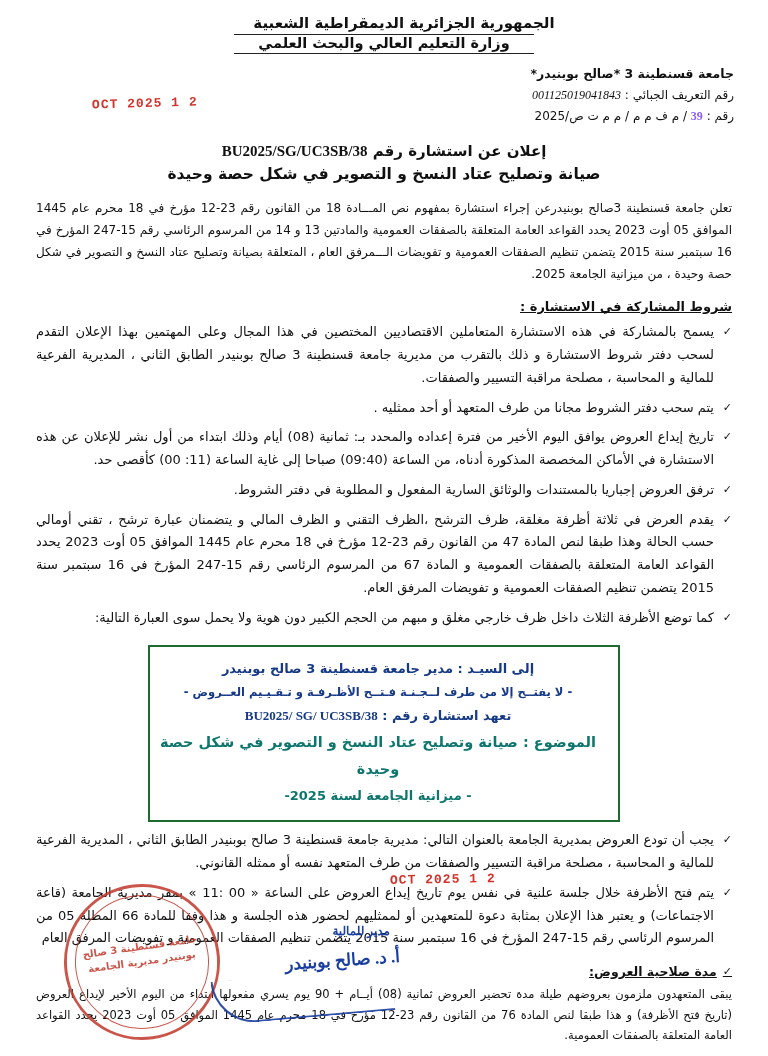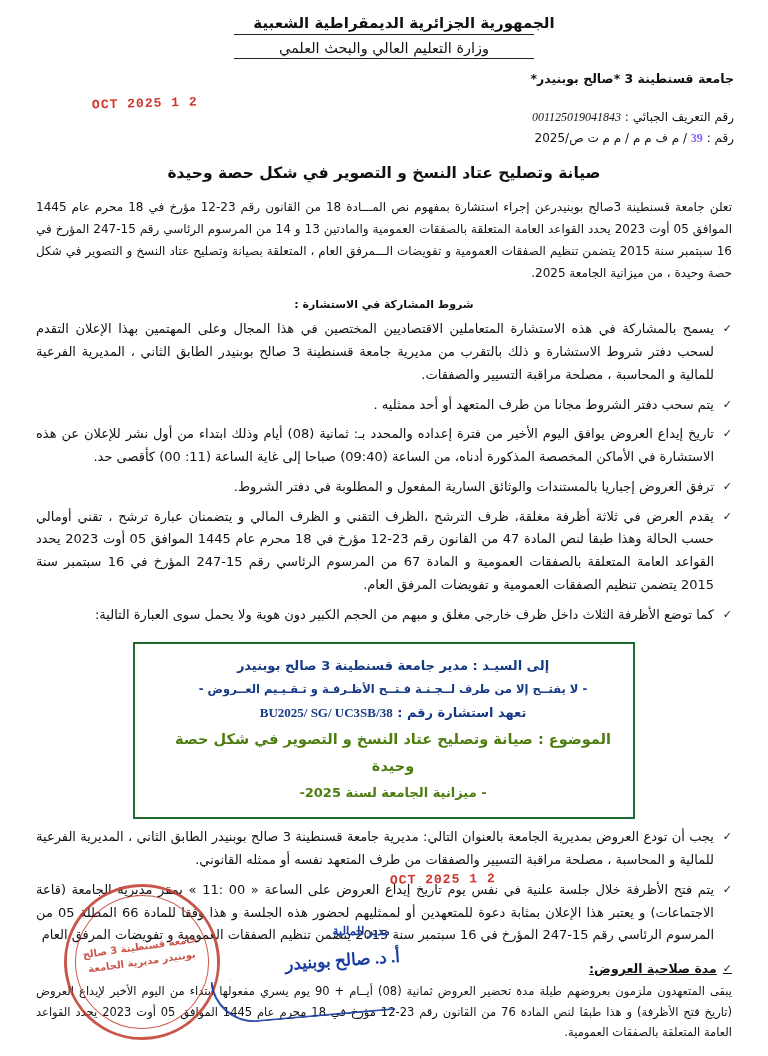--- a/index.html
+++ b/index.html
@@ -6,27 +6,27 @@
   body{
     width:768px;height:1056px;position:relative;overflow:hidden;
     font-family:"DejaVu Sans","Liberation Sans",sans-serif;
     color:#111;
   }
   .page{position:relative;width:768px;height:1056px;background:#fff;}
 
   
   .hdr{text-align:center;margin-top:14px;}
   .hdr .l1{font-size:15px;font-weight:bold;letter-spacing:1px;padding-left:40px;}
-  .hdr .l2{font-size:14.5px;font-weight:normal;letter-spacing:1px;margin-top:5px;}
+  .hdr .l2{font-size:14.5px;font-weight:bold;letter-spacing:1px;}
   .hdr .rule{width:300px;height:1px;background:#222;margin:2px auto 0 auto;}
 
   .uni-block{margin-top:10px;padding-right:34px;text-align:right;font-size:12.5px;line-height:1.55;}
   .uni-block .b{font-weight:bold;padding-left:40px;}
   .uni-line{display:block;}
-  .fisc{font-size:12px;margin-top:20px;}
+  .fisc{font-size:12px;margin-top:3px;}
   .fisc .num{font-family:"Liberation Serif",serif;font-style:italic;}
   .ref{font-size:12px;margin-top:2px;}
   .ref .handwrite{color:#8b5cf6;font-family:Liberation Serif, serif;font-weight:bold;}
 
   
   .stamp{
     position:absolute;color:#d0342c;font-family:"Liberation Mono","DejaVu Sans Mono",monospace;
     font-size:13px;letter-spacing:1px;font-weight:bold;
   }
   .stamp.s1{left:92px;top:82px;transform:rotate(-1.5deg);}
@@ -36,38 +36,38 @@
   .title{text-align:center;margin-top:16px;}
   .title .t1{font-size:15px;font-weight:bold;}
   .title .t1 .lat{font-family:"Liberation Serif",serif;}
   .title .t2{font-size:15.5px;font-weight:bold;margin-top:5px;}
 
   
   .body{padding:0 36px 0 36px;}
   .para{
     margin-top:14px;text-align:justify;font-size:12px;line-height:1.85;
   }
-  .section-title{font-size:11px;font-weight:bold;margin-top:14px;text-align:center;
-    }
+  .section-title{font-size:13px;font-weight:bold;margin-top:14px;text-align:right;
+    text-decoration:underline;}
   ul.checks{list-style:none;margin:6px 0 0 0;padding:0;}
   ul.checks>li{
     position:relative;padding-right:18px;margin-top:7px;font-size:13px;line-height:1.75;
     text-align:justify;
   }
   ul.checks>li:before{
     content:"\2713";position:absolute;right:0;top:1px;font-size:11px;color:#111;
   }
 
   
   .box{
-    margin:16px auto 0 auto;width:452px;border:2px solid #1d6b2f;padding:10px 14px 12px 32px;
+    margin:16px auto 0 auto;width:452px;border:2px solid #1d6b2f;padding:10px 14px 12px 2px;
     text-align:center;line-height:1.9;
   }
   .box .r{display:block;font-size:13px;font-weight:bold;color:#173a86;}
-  .box .r.green{color:#4d7c0f;}
+  .box .r.green{color:#0f766e;}
   .box .r.big{font-size:14.5px;}
   .box .r .lat{font-family:"Liberation Serif",serif;}
   .box .r.small{font-size:11.5px;color:#173a86;font-weight:bold;}
 
   
   .sec-head{
     display:flex;justify-content:flex-start;align-items:center;gap:6px;
     margin-top:14px;font-size:12.5px;font-weight:bold;text-decoration:underline;
   }
   .sec-head .chk{text-decoration:none;font-size:11px;}
@@ -125,20 +125,24 @@
       <span class="num">001125019041843</span>
     </div>
     <div class="ref">
       <span>رقم :</span>
       <span class="handwrite">39</span>
       <span>/ م ف م م / م م ت ص/2025</span>
     </div>
   </div>
 
   <div class="title">
+    <div class="t1">
+      <span>إعلان عن استشارة رقم</span>
+      <span class="lat">BU2025/SG/UC3SB/38</span>
+    </div>
     <div class="t2">صيانة وتصليح عتاد النسخ و  التصوير  في شكل حصة وحيدة</div>
   </div>
 
   <div class="body">
 
     <div class="para">تعلن جامعة قسنطينة 3صالح بوبنيدرعن إجراء استشارة بمفهوم نص المـــادة 18 من القانون رقم 23-12 مؤرخ في 18 محرم عام 1445 الموافق 05 أوت 2023 يحدد القواعد العامة المتعلقة بالصفقات العمومية  والمادتين  13 و 14 من المرسوم الرئاسي رقم 15-247 المؤرخ في 16 سبتمبر سنة 2015 يتضمن تنظيم الصفقات العمومية و تفويضات الـــمرفق العام ،  المتعلقة بصيانة وتصليح عتاد النسخ و التصوير  في شكل حصة وحيدة ، من ميزانية الجامعة 2025.</div>
 
     <div class="section-title">شروط المشاركة في الاستشارة :</div>
     <ul class="checks">
       <li>يسمح بالمشاركة في هذه الاستشارة المتعاملين الاقتصاديين المختصين في هذا المجال وعلى المهتمين بهذا الإعلان التقدم لسحب دفتر شروط الاستشارة و ذلك بالتقرب من مديرية جامعة قسنطينة 3 صالح  بوبنيدر الطابق الثاني ، المديرية الفرعية للمالية و المحاسبة ، مصلحة مراقبة التسيير والصفقات.</li>

